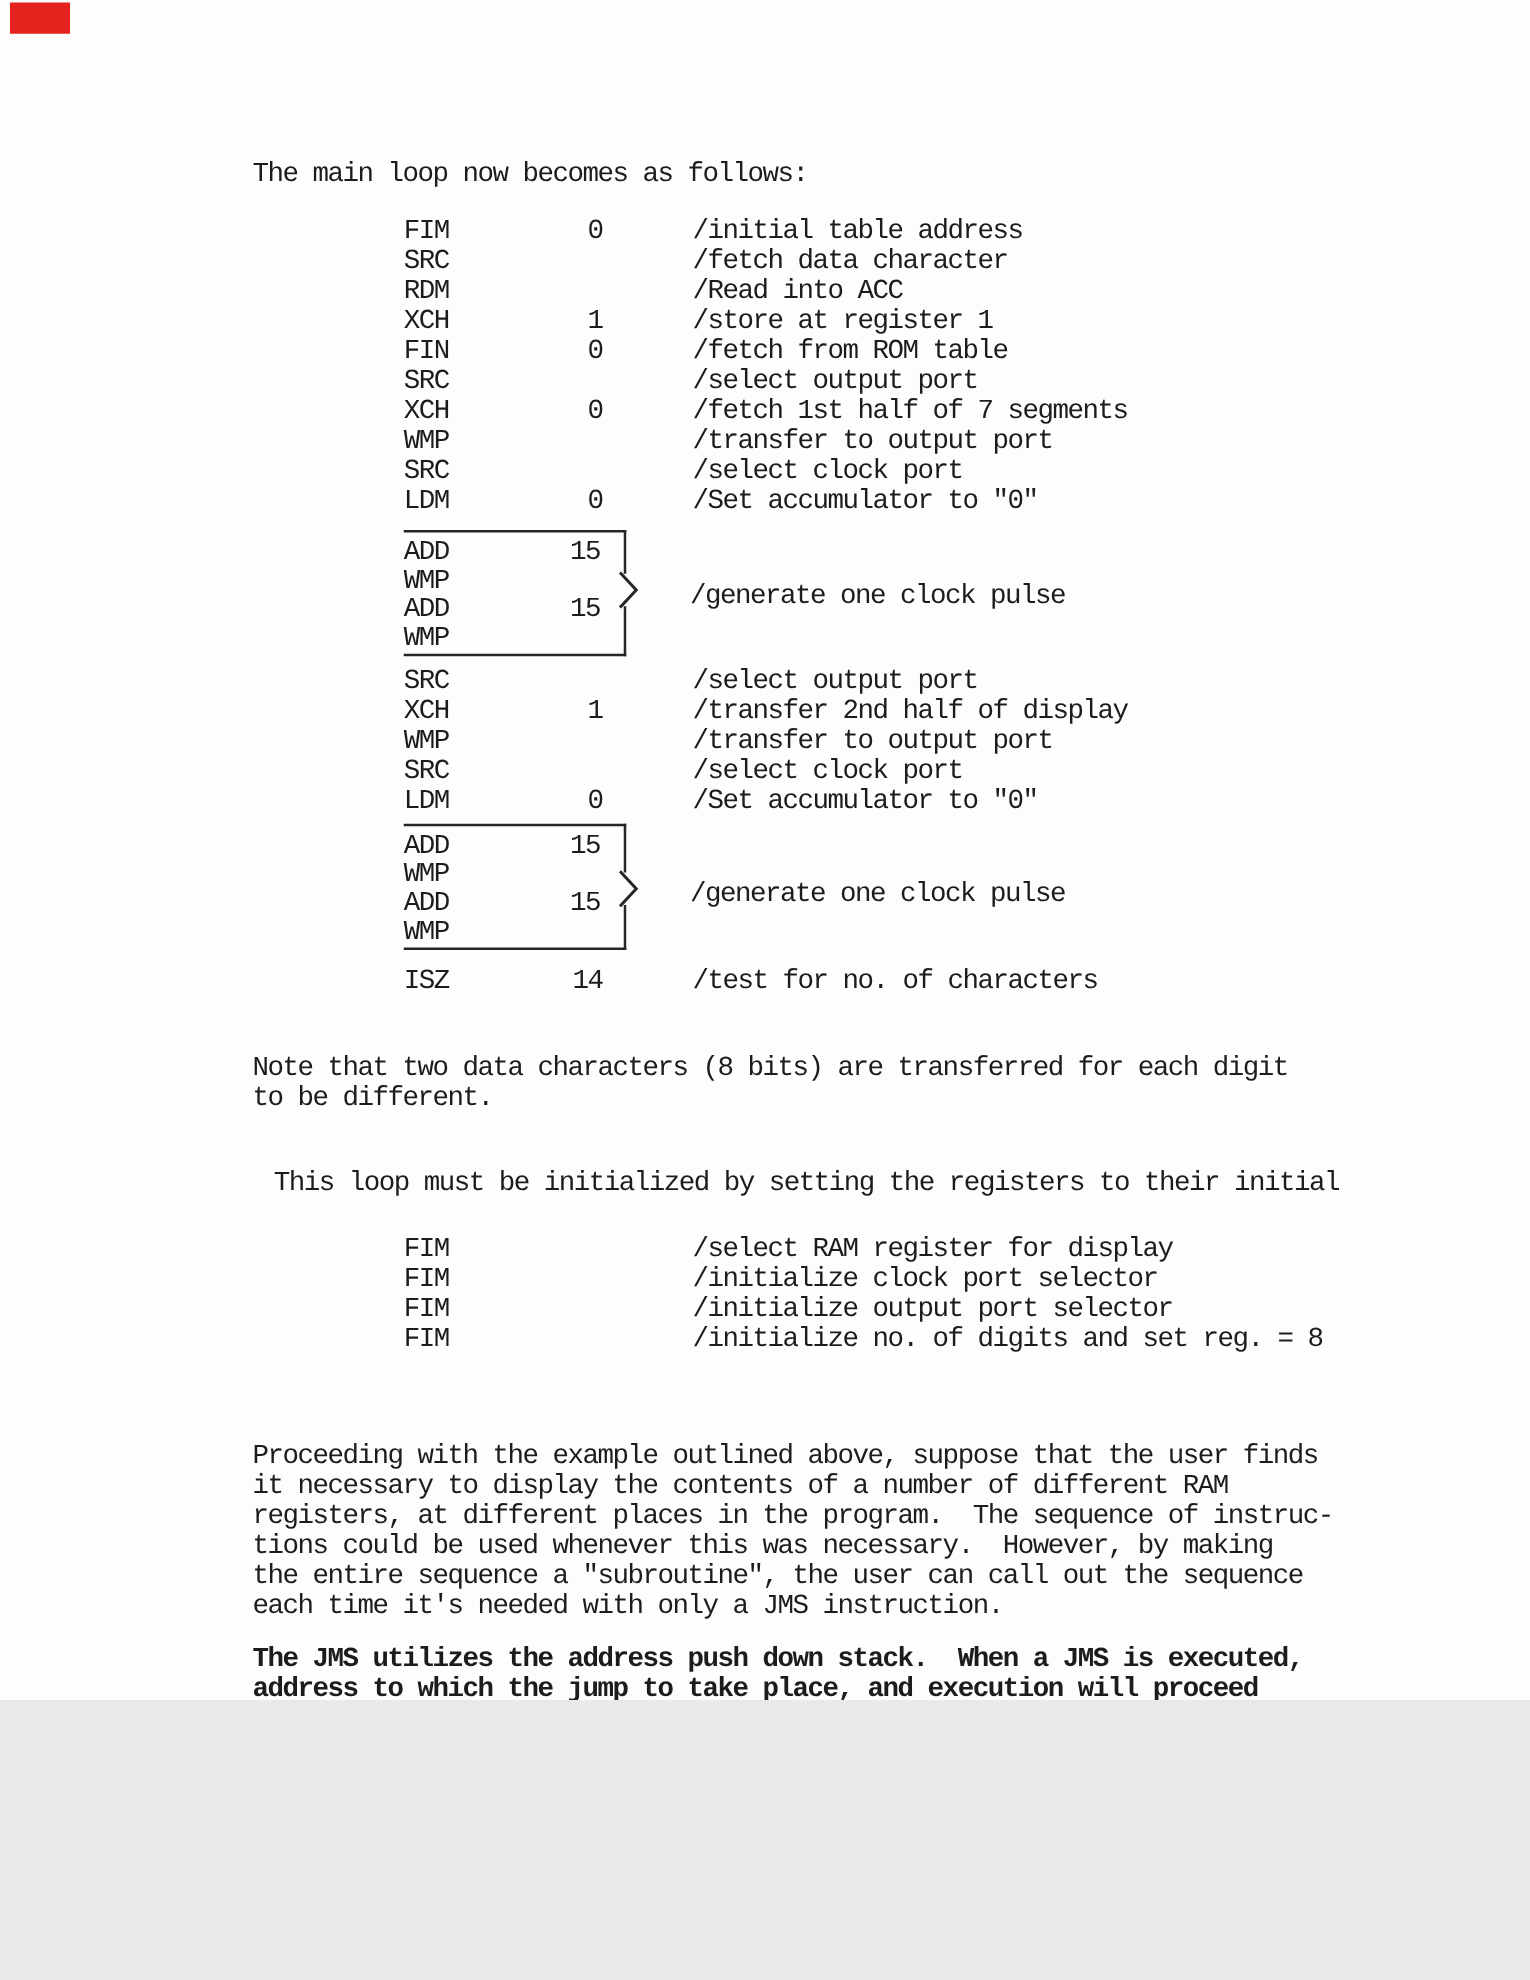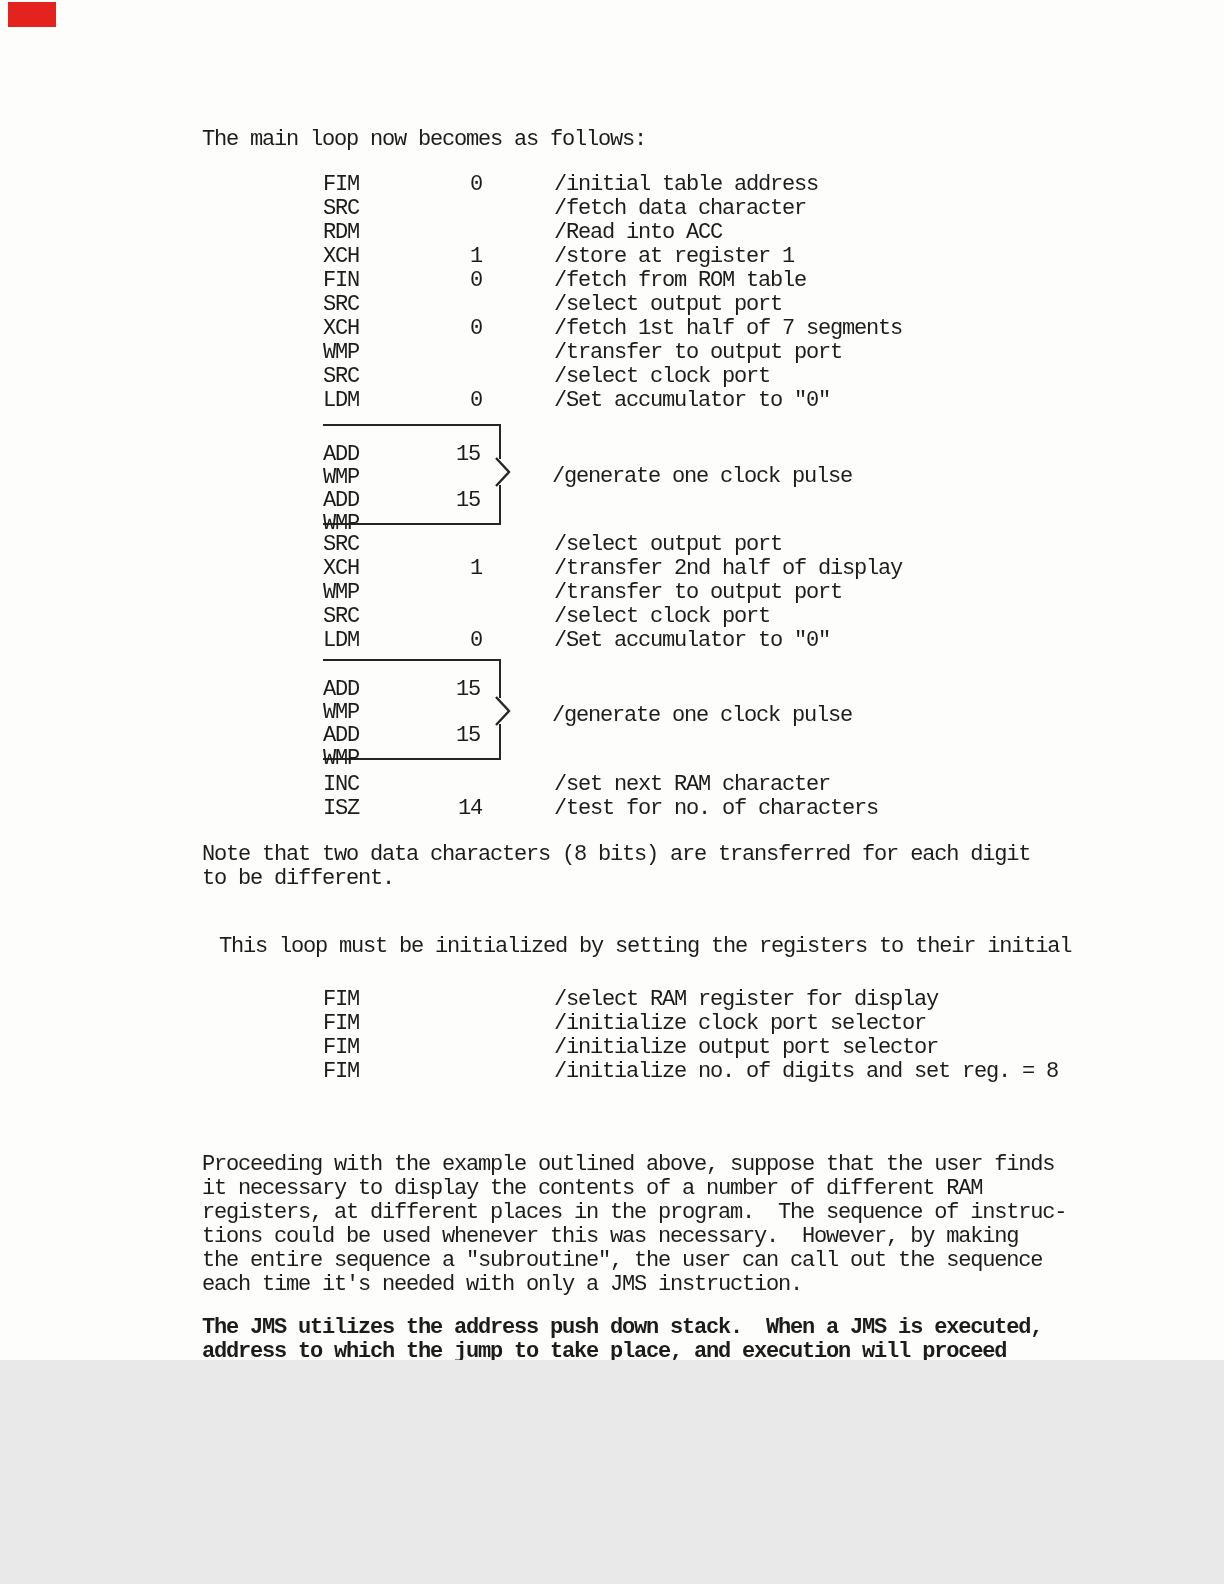--- a/index.html
+++ b/index.html
@@ -30,21 +30,21 @@
     line-height:24px;
   }
   .code-row .op{text-align:right;}
   
   .pulse-box{
     position:absolute;left:323px;width:178px;
     border-top:2px solid #262626;
     border-right:2px solid #262626;
     border-bottom:2px solid #262626;
     box-sizing:border-box;
-    padding-top:17px;
+    padding-top:4px;
   }
   .pulse-box .code-row{line-height:23px;grid-template-columns:110px 47px;}
   .brace{position:absolute;width:22px;height:34px;}
   .brace svg{display:block;}
   .para{position:absolute;left:202px;}
   .para div{line-height:24px;}
   .example-underline{
     border-bottom:2px solid #1c1c1c;
     padding-bottom:1px;
   }
@@ -79,21 +79,21 @@
 
   <div class="pulse-box tw" style="top:659px;height:101px;"><div class="code-row"><span>ADD</span><span class="op">15</span><span></span><span></span></div><div class="code-row"><span>WMP</span><span class="op"></span><span></span><span></span></div><div class="code-row"><span>ADD</span><span class="op">15</span><span></span><span></span></div><div class="code-row"><span>WMP</span><span class="op"></span><span></span><span></span></div></div>
   <div class="brace" style="left:492px;top:694px;">
     <svg width="22" height="34" viewBox="0 0 22 34">
       <rect x="0" y="4" width="14" height="26" fill="#fdfdfb"></rect>
       <polyline points="4,3 17,17 4,31" fill="none" stroke="#262626" stroke-width="2.4"></polyline>
     </svg>
   </div>
   <div class="abs tw" style="left:552px;top:704px;">/generate one clock pulse</div>
 
-  <div class="code-block tw" style="top:773px;"><div class="code-row"><span>INC</span><span class="op"></span><span></span><span>/set next RAM character</span></div><div class="code-row"><span>ISZ</span><span class="op">14</span><span></span><span>/test for no. of characters</span></div></div>
+  <div class="code-block tw" style="top:773px;"><div class="code-row"><span>ISZ</span><span class="op">14</span><span></span><span>/test for no. of characters</span></div></div>
 
   <div class="para tw" style="top:843px;"><div>Note that two data characters (8 bits) are transferred for each digit</div><div>to be different.</div></div>
 
   <div class="para tw" style="top:935px;margin-left:17px;"><div>This loop must be initialized by setting the registers to their initial</div></div>
 
   <div class="code-block tw" style="top:988px;"><div class="code-row"><span>FIM</span><span class="op"></span><span></span><span>/select RAM register for display</span></div><div class="code-row"><span>FIM</span><span class="op"></span><span></span><span>/initialize clock port selector</span></div><div class="code-row"><span>FIM</span><span class="op"></span><span></span><span>/initialize output port selector</span></div><div class="code-row"><span>FIM</span><span class="op"></span><span></span><span>/initialize no. of digits and set reg. = 8</span></div></div>
 
 
   <div class="para tw" style="top:1153px;"><div>Proceeding with the example outlined above, suppose that the user finds</div><div>it necessary to display the contents of a number of different RAM</div><div>registers, at different places in the program.  The sequence of instruc-</div><div>tions could be used whenever this was necessary.  However, by making</div><div>the entire sequence a "subroutine", the user can call out the sequence</div><div>each time it's needed with only a JMS instruction.</div></div>
 

